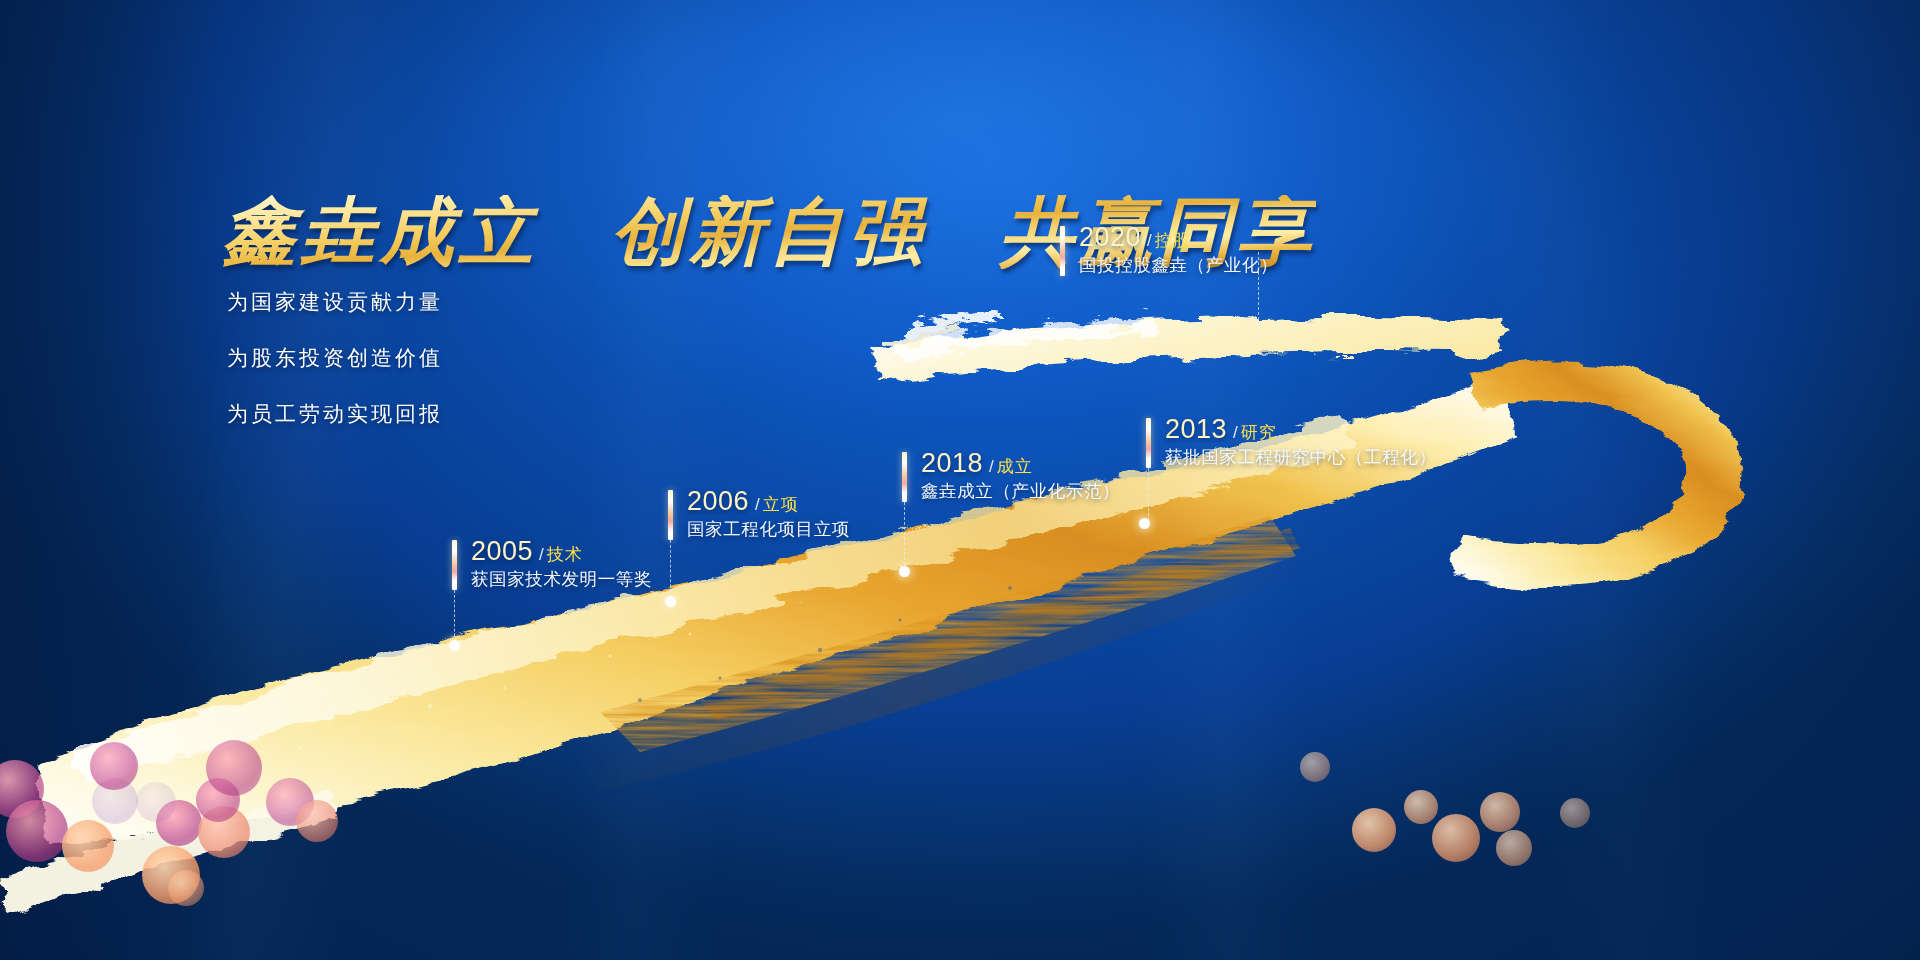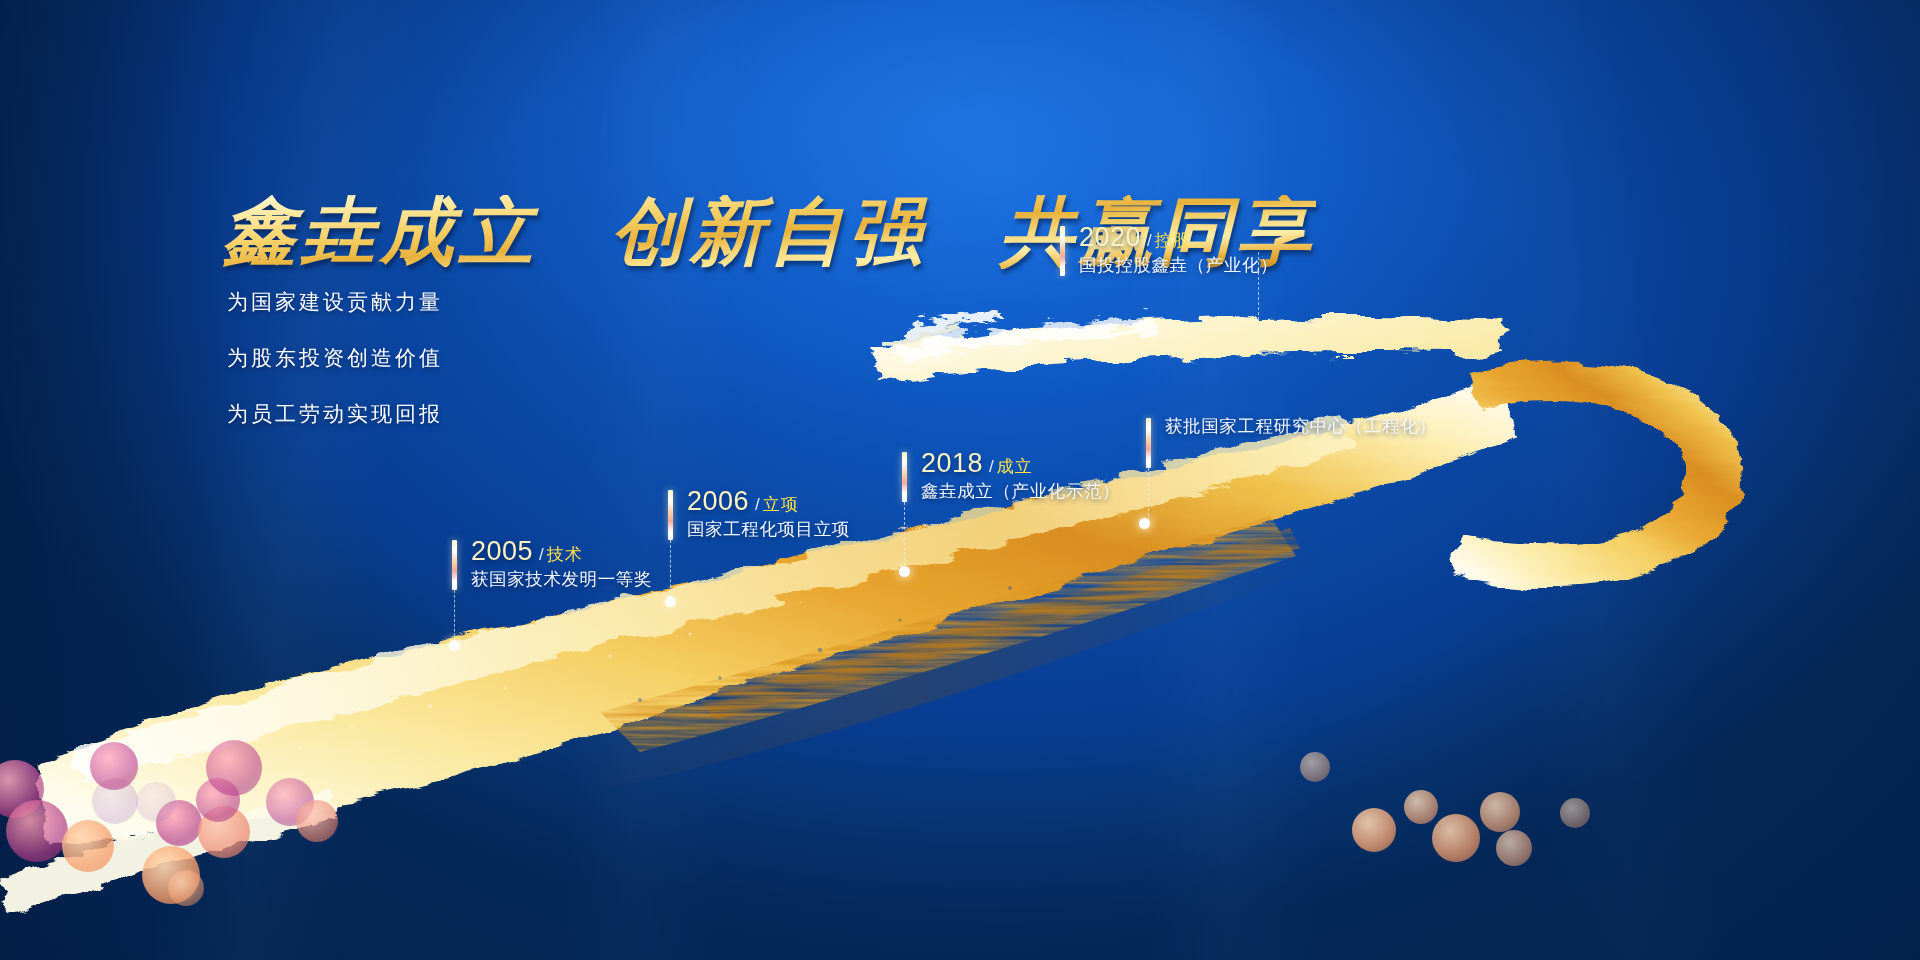--- a/index.html
+++ b/index.html
@@ -294,20 +294,23 @@
       </div>
       <div class="ms-desc">鑫垚成立（产业化示范）</div>
     </div>
   </div>
   <div class="ms-line" style="left:904px;top:502px;height:68px;"></div>
   <div class="ms-dot" style="left:899px;top:566px;"></div>
 
   <div class="ms" style="left:1146px;top:418px;">
     <div class="ms-bar"></div>
     <div class="ms-txt">
+      <div>
+        <span class="ms-year">2013</span><span class="ms-sep">/</span><span class="ms-tag">研究</span>
+      </div>
       <div class="ms-desc">获批国家工程研究中心（工程化）</div>
     </div>
   </div>
   <div class="ms-line" style="left:1148px;top:468px;height:58px;"></div>
   <div class="ms-dot" style="left:1139px;top:518px;"></div>
 
   <div class="ms" style="left:1060px;top:226px;">
     <div class="ms-bar"></div>
     <div class="ms-txt">
       <div>

